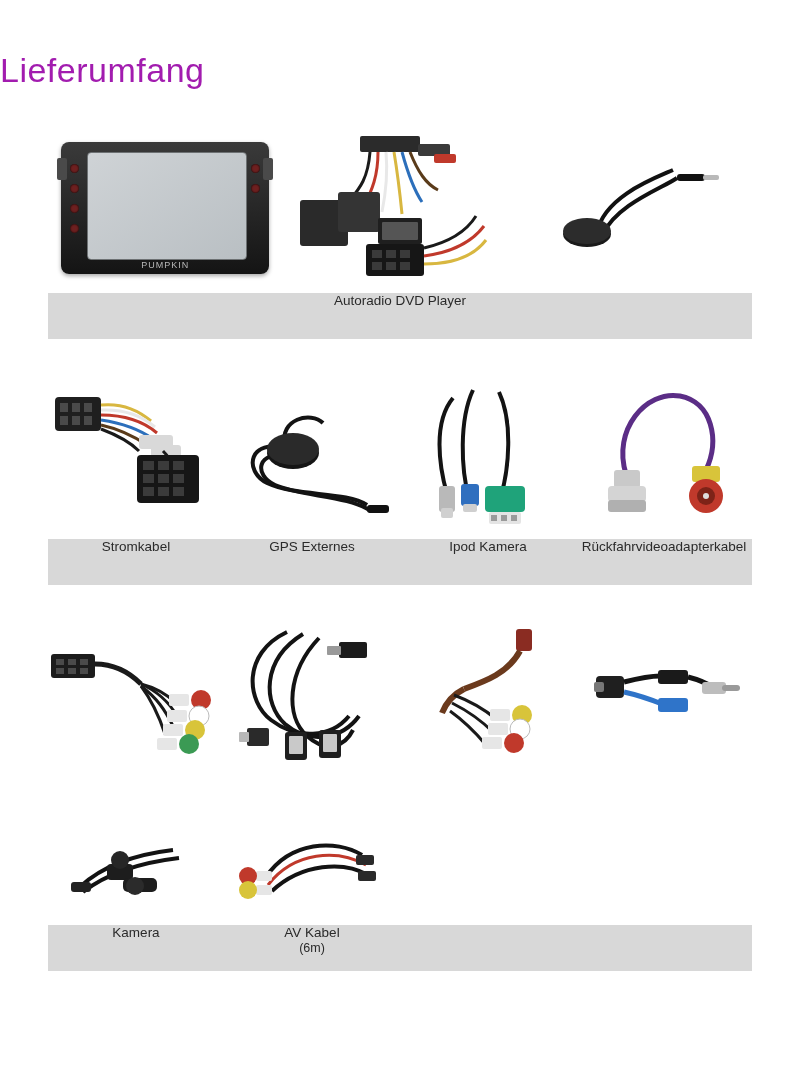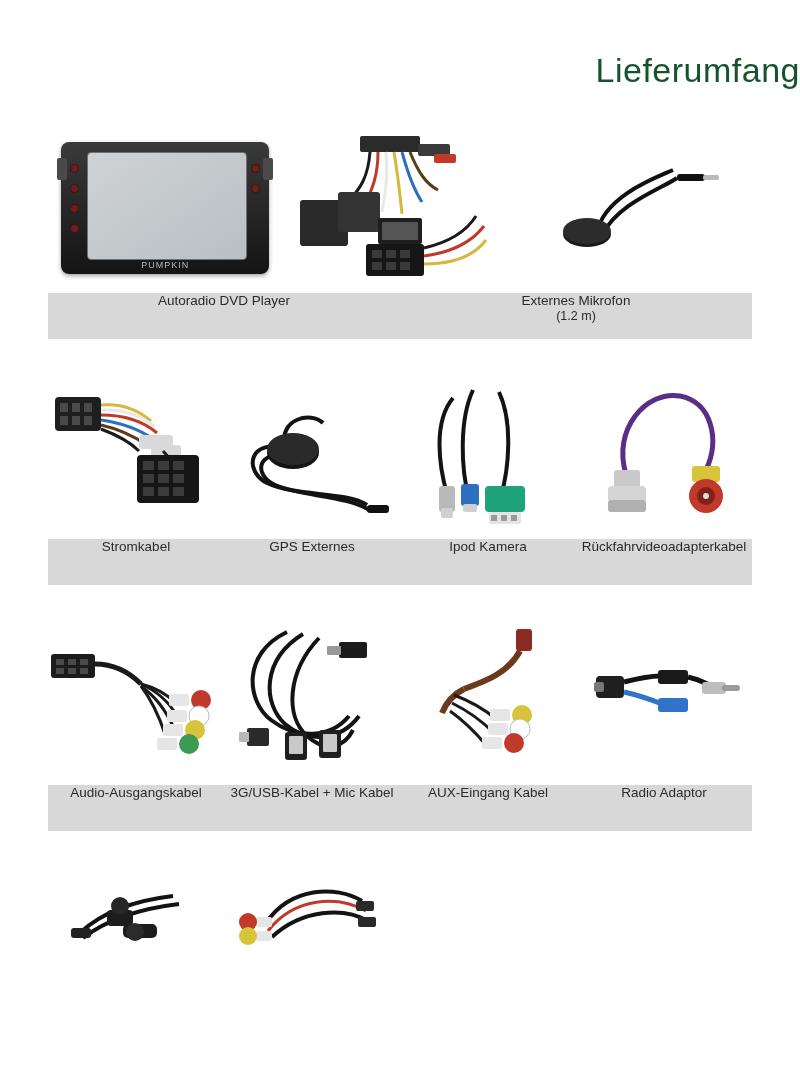--- a/index.html
+++ b/index.html
@@ -15,24 +15,24 @@
     position: relative;
     overflow: hidden;
   }
   .page {
     width: 800px;
     height: 1077px;
     position: relative;
     background: #fff;
   }
   .page-title {
-    text-align: right;
+    text-align: left;
     font-size: 34px;
     font-weight: 400;
-    color: #14532d;
+    color: #a21caf;
     letter-spacing: 0.5px;
     padding-top: 28px;
     padding-bottom: 10px;
     font-family: "Liberation Sans", sans-serif;
   }
 
   .row {
     position: relative;
     margin: 0 48px;
   }
@@ -189,24 +189,20 @@
         </svg>
       </div>
 
     </div>
 
     <div class="caption-bar">
       <div class="cap">
         <span>Autoradio DVD Player</span>
         <small></small>
       </div>
-      <div class="cap">
-        <span>Externes Mikrofon</span>
-        <small>(1.2 m)</small>
-      </div>
     </div>
   </div>
 
   <div class="spacer-md"></div>
 
   <div class="row">
     <div class="images">
 
       <div class="img-cell">
         <svg width="170" height="150" viewBox="0 0 170 150">
@@ -386,34 +382,20 @@
           <rect x="74" y="30" width="30" height="14" rx="3" fill="#1a1a1a"></rect>
           <rect x="74" y="58" width="30" height="14" rx="3" fill="#2f74c9"></rect>
           <path d="M104 37 C116 40 124 44 130 48" stroke="#131313" stroke-width="5" fill="none"></path>
           <rect x="118" y="42" width="24" height="12" rx="3" fill="#bdbdbd"></rect>
           <rect x="138" y="45" width="18" height="6" rx="3" fill="#9a9a9a"></rect>
         </svg>
       </div>
 
     </div>
 
-    <div class="caption-bar">
-      <div class="cap">
-        <span>Audio-Ausgangskabel</span>
-      </div>
-      <div class="cap">
-        <span>3G/USB-Kabel + Mic Kabel</span>
-      </div>
-      <div class="cap">
-        <span>AUX-Eingang Kabel</span>
-      </div>
-      <div class="cap">
-        <span>Radio Adaptor</span>
-      </div>
-    </div>
   </div>
 
   <div class="spacer-md"></div>
 
   <div class="row">
     <div class="images" style="height:110px;">
 
       <div class="img-cell">
         <svg width="150" height="100" viewBox="0 0 150 100">
           <path d="M20 66 C44 44 78 34 112 30" stroke="#131313" stroke-width="4" fill="none"></path>
@@ -438,15 +420,30 @@
           <rect x="124" y="40" width="18" height="10" rx="2" fill="#2a2a2a"></rect>
           <rect x="126" y="56" width="18" height="10" rx="2" fill="#2a2a2a"></rect>
         </svg>
       </div>
 
       <div class="img-cell"></div>
       <div class="img-cell"></div>
 
     </div>
 
+    <div class="caption-bar">
+      <div class="cap">
+        <span>Kamera</span>
+      </div>
+      <div class="cap">
+        <span>AV Kabel</span>
+        <small>(6m)</small>
+      </div>
+      <div class="cap">
+        <span></span>
+      </div>
+      <div class="cap">
+        <span></span>
+      </div>
+    </div>
   </div>
 
 </div>
 
 </body></html>

